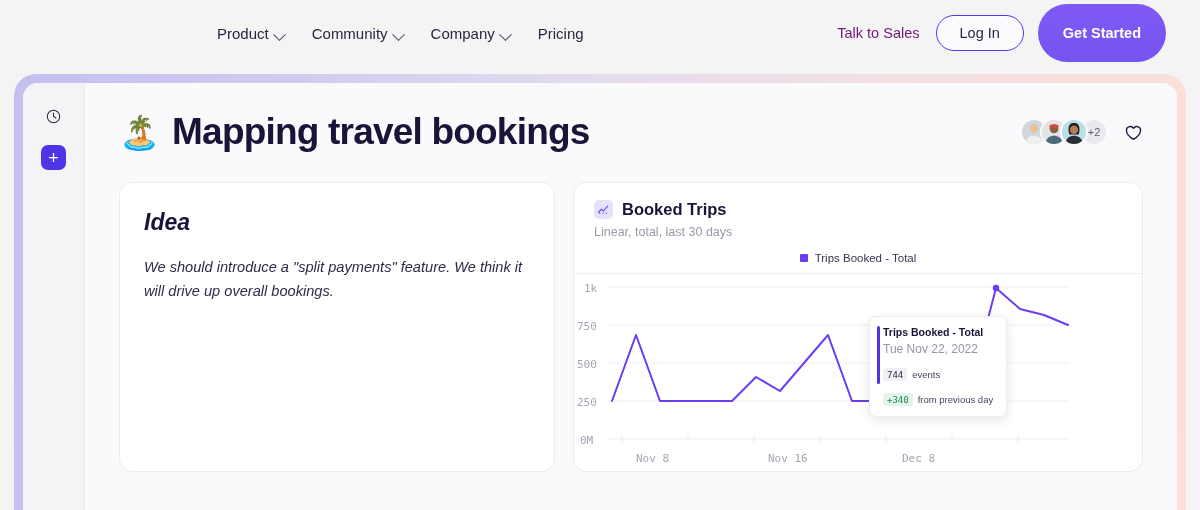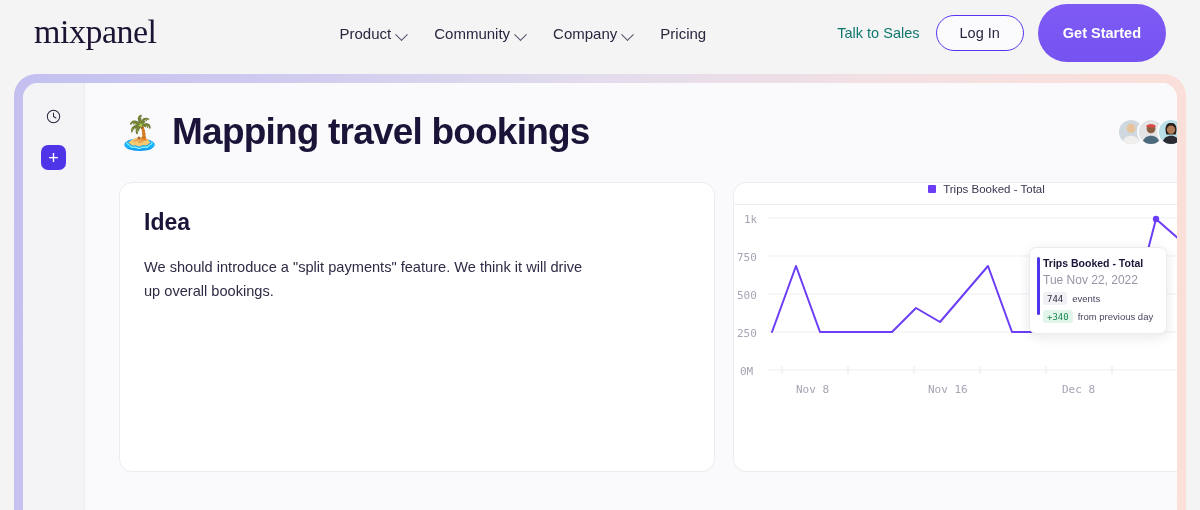--- a/index.html
+++ b/index.html
@@ -40,21 +40,21 @@
     width: 9px; height: 9px;
     border-right: 1.6px solid #55506a;
     border-bottom: 1.6px solid #55506a;
     transform: rotate(45deg) translate(-2px,-2px);
   }
   .nav-right {
     margin-left: auto;
     display: flex; align-items: center; gap: 14px;
   }
   .talk {
-    font-size: 14.5px; color: #0f766e; cursor: pointer;
+    font-size: 14.5px; color: #701a75; cursor: pointer;
     margin-right: 2px;
   }
   .btn-login {
     border: 1.6px solid #5b34f2;
     color: #2b2640;
     background: #fbfbfd;
     border-radius: 999px;
     padding: 9px 23px;
     font-size: 14.5px;
     cursor: pointer;
@@ -134,21 +134,21 @@
   }
   .heart { cursor: pointer; display: flex; }
 
   
   .cards { display: flex; gap: 18px; margin-top: 29px; }
   .card {
     background: #ffffff;
     border: 1px solid #ececf0;
     border-radius: 13px;
   }
-  .card-idea { width: 596px; height: 290px; padding: 26px 24px; }
+  .card-idea { width: 436px; height: 290px; padding: 26px 24px; font-style: italic; }
   .idea-h { font-size: 23px; font-weight: bold; color: #1b1338; }
   .idea-p {
     margin-top: 20px;
     font-size: 14.6px; line-height: 1.62; color: #2f2a44;
     max-width: 450px;
   }
 
   .card-chart { flex: 1; height: 290px; display: flex; flex-direction: column; }
   .chart-head { padding: 17px 20px 13px 20px; }
   .chart-title-row { display: flex; align-items: center; gap: 9px; }
@@ -185,34 +185,33 @@
     border-radius: 7px;
     box-shadow: 0 3px 12px rgba(25,20,50,.10);
     padding: 9px 10px 10px 13px;
   }
   .tip-bar {
     position: absolute; left: 7px; top: 9px;
     width: 2.5px; height: 58px; background: #4f35e8; border-radius: 2px;
   }
   .tip-t { font-size: 10.5px; font-weight: bold; color: #1b1338; }
   .tip-d { font-size: 12px; color: #9895a6; margin-top: 4px; }
-  .tip-r { display: flex; align-items: center; gap: 5px; margin-top: 5px; }
+  .tip-r { display: flex; align-items: center; gap: 5px; margin-top: 12px; }
   .tip-chip {
     background: #f1f1f5; color: #2f2a44;
     font-family: "DejaVu Sans Mono", monospace;
     font-size: 9px; padding: 1.5px 4px; border-radius: 3px;
   }
   .tip-chip.pos { background: #e2f5ea; color: #1d8a52; }
   .tip-lbl { font-size: 9.5px; color: #4a4560; }
 </style>
 </head>
 <body>
 
 <div class="nav">
-  <div class="logo">mixpanel</div>
 
   <div class="nav-links">
     <div class="nav-link">
       <span>Product</span>
       <span class="chev"></span>
     </div>
     <div class="nav-link">
       <span>Community</span>
       <span class="chev"></span>
     </div>
@@ -289,20 +288,34 @@
       </div>
 
       <div class="cards">
 
         <div class="card card-idea">
           <div class="idea-h">Idea</div>
           <div class="idea-p">We should introduce a "split payments" feature. We think it will drive up overall bookings.</div>
         </div>
 
         <div class="card card-chart">
+          <div class="chart-head">
+            <div class="chart-title-row">
+              <span class="chart-icon">
+                <svg width="13" height="13" viewBox="0 0 14 14">
+                  <path d="M1.5 10.3 4.6 6.6 7 8.6l4.4-5.2" fill="none" stroke="#6b3df5" stroke-width="1.2" stroke-linecap="round" stroke-linejoin="round"></path>
+                  <circle cx="3" cy="11" r="0.7" fill="#6b3df5"></circle>
+                  <circle cx="6.5" cy="11" r="0.7" fill="#6b3df5"></circle>
+                  <circle cx="10" cy="11" r="0.7" fill="#6b3df5"></circle>
+                </svg>
+              </span>
+              <span class="chart-title">Booked Trips</span>
+            </div>
+            <div class="chart-sub">Linear, total, last 30 days</div>
+          </div>
 
           <div class="legend">
             <span class="legend-sw"></span>
             <span>Trips Booked - Total</span>
           </div>
 
           <div class="plot">
 
             <div class="tick-y" style="left:10px;  top:8px;">1k</div>
             <div class="tick-y" style="left:3px;   top:46px;">750</div>

